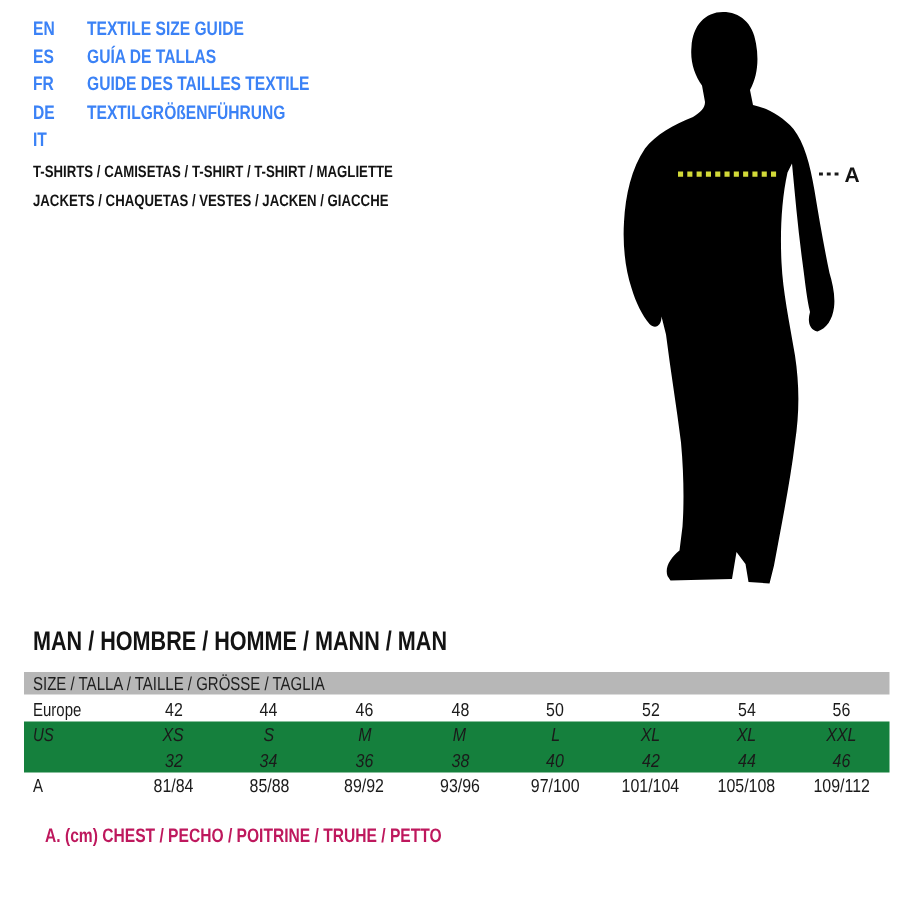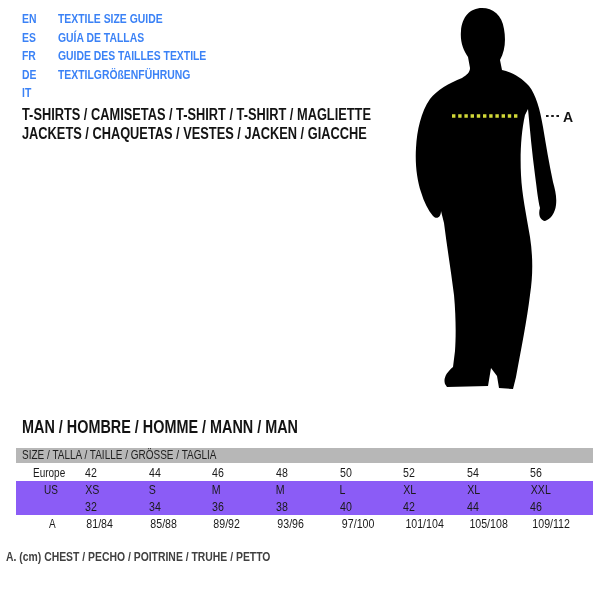--- a/index.html
+++ b/index.html
@@ -13,42 +13,42 @@
   
   .langs {
     position:absolute; left:22px; top:10px;
     display:grid; grid-template-columns:36px auto;
     font-weight:700; font-size:13px; line-height:18.6px; color:#3b82f6;
   }
 
   
   .cats {
     position:absolute; left:22px; top:106px;
-    font-weight:700; font-size:16px; line-height:18.5px; color:#131313;
+    font-weight:700; font-size:11px; line-height:18.5px; color:#131313;
   }
 
   
   .figure-svg { position:absolute; left:410px; top:5px; width:165px; height:390px; }
 
   
   .man-title { position:absolute; left:22px; top:417px; font-weight:700; font-size:18px; color:#131313; }
 
   
   .size-table { position:absolute; left:16px; top:448px; width:577px; font-size:12.5px; color:#1a1a1a; }
   .thead {
-    height:15px; background:#b7b7b7; display:flex; 
+    height:15px; background:#b7b7b7; display:flex; align-items:center;
     padding-left:6px; margin-bottom:1px; color:#1f1f1f;
   }
   .trow { display:flex; height:17px; align-items:center; }
-  .trow.shade { background:#8b5cf6; }
-  .tlabel { width:68px; padding-left:6px; box-sizing:border-box; text-align:center; }
-  .tcell { flex:1; text-align:left; }
+  .trow.shade { background:#15803d;font-style:italic; }
+  .tlabel { width:68px; padding-left:6px; box-sizing:border-box; text-align:left; }
+  .tcell { flex:1; text-align:center; }
 
   
-  .footnote { position:absolute; left:6px; top:549px; font-weight:700; font-size:13px; color:#404040; }
+  .footnote { position:absolute; left:30px; top:549px; font-weight:700; font-size:13px; color:#be185d; }
 </style>
 </head>
 <body>
 
 <div class="page">
 
   <div class="langs">
     <span><span class="cond">EN</span></span>
     <span><span class="cond">TEXTILE SIZE GUIDE</span></span>
     <span><span class="cond">ES</span></span>

